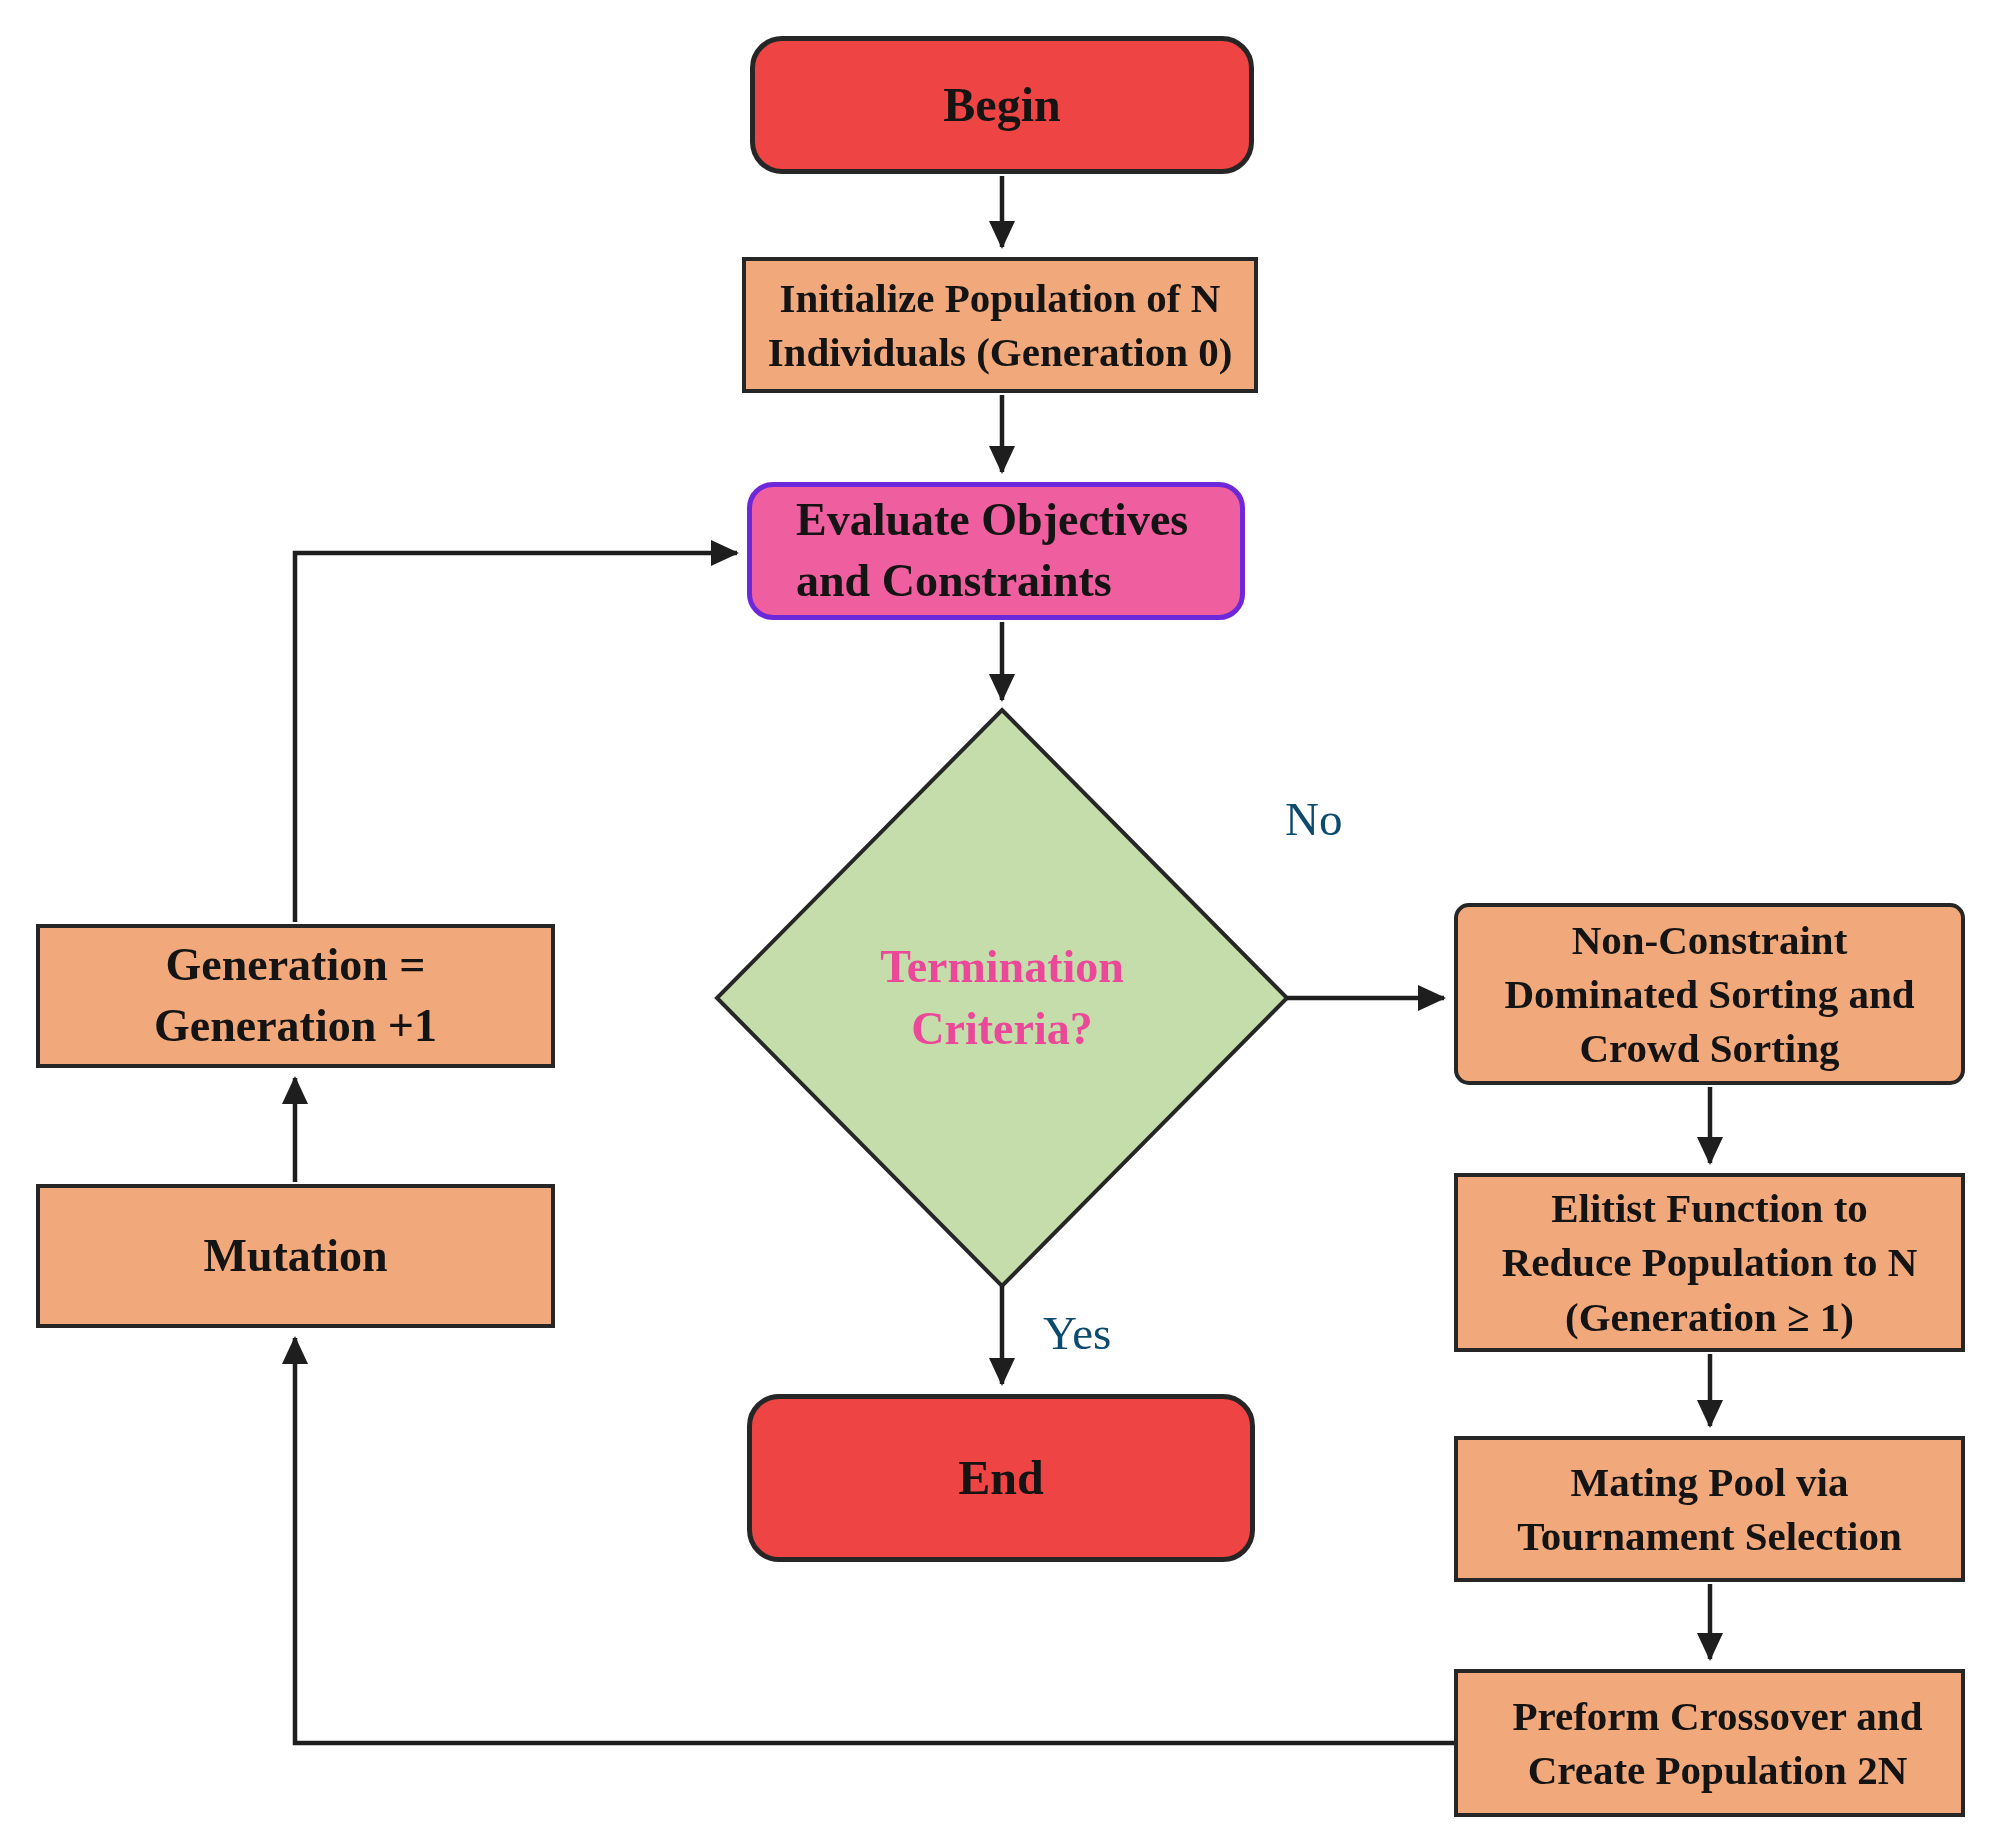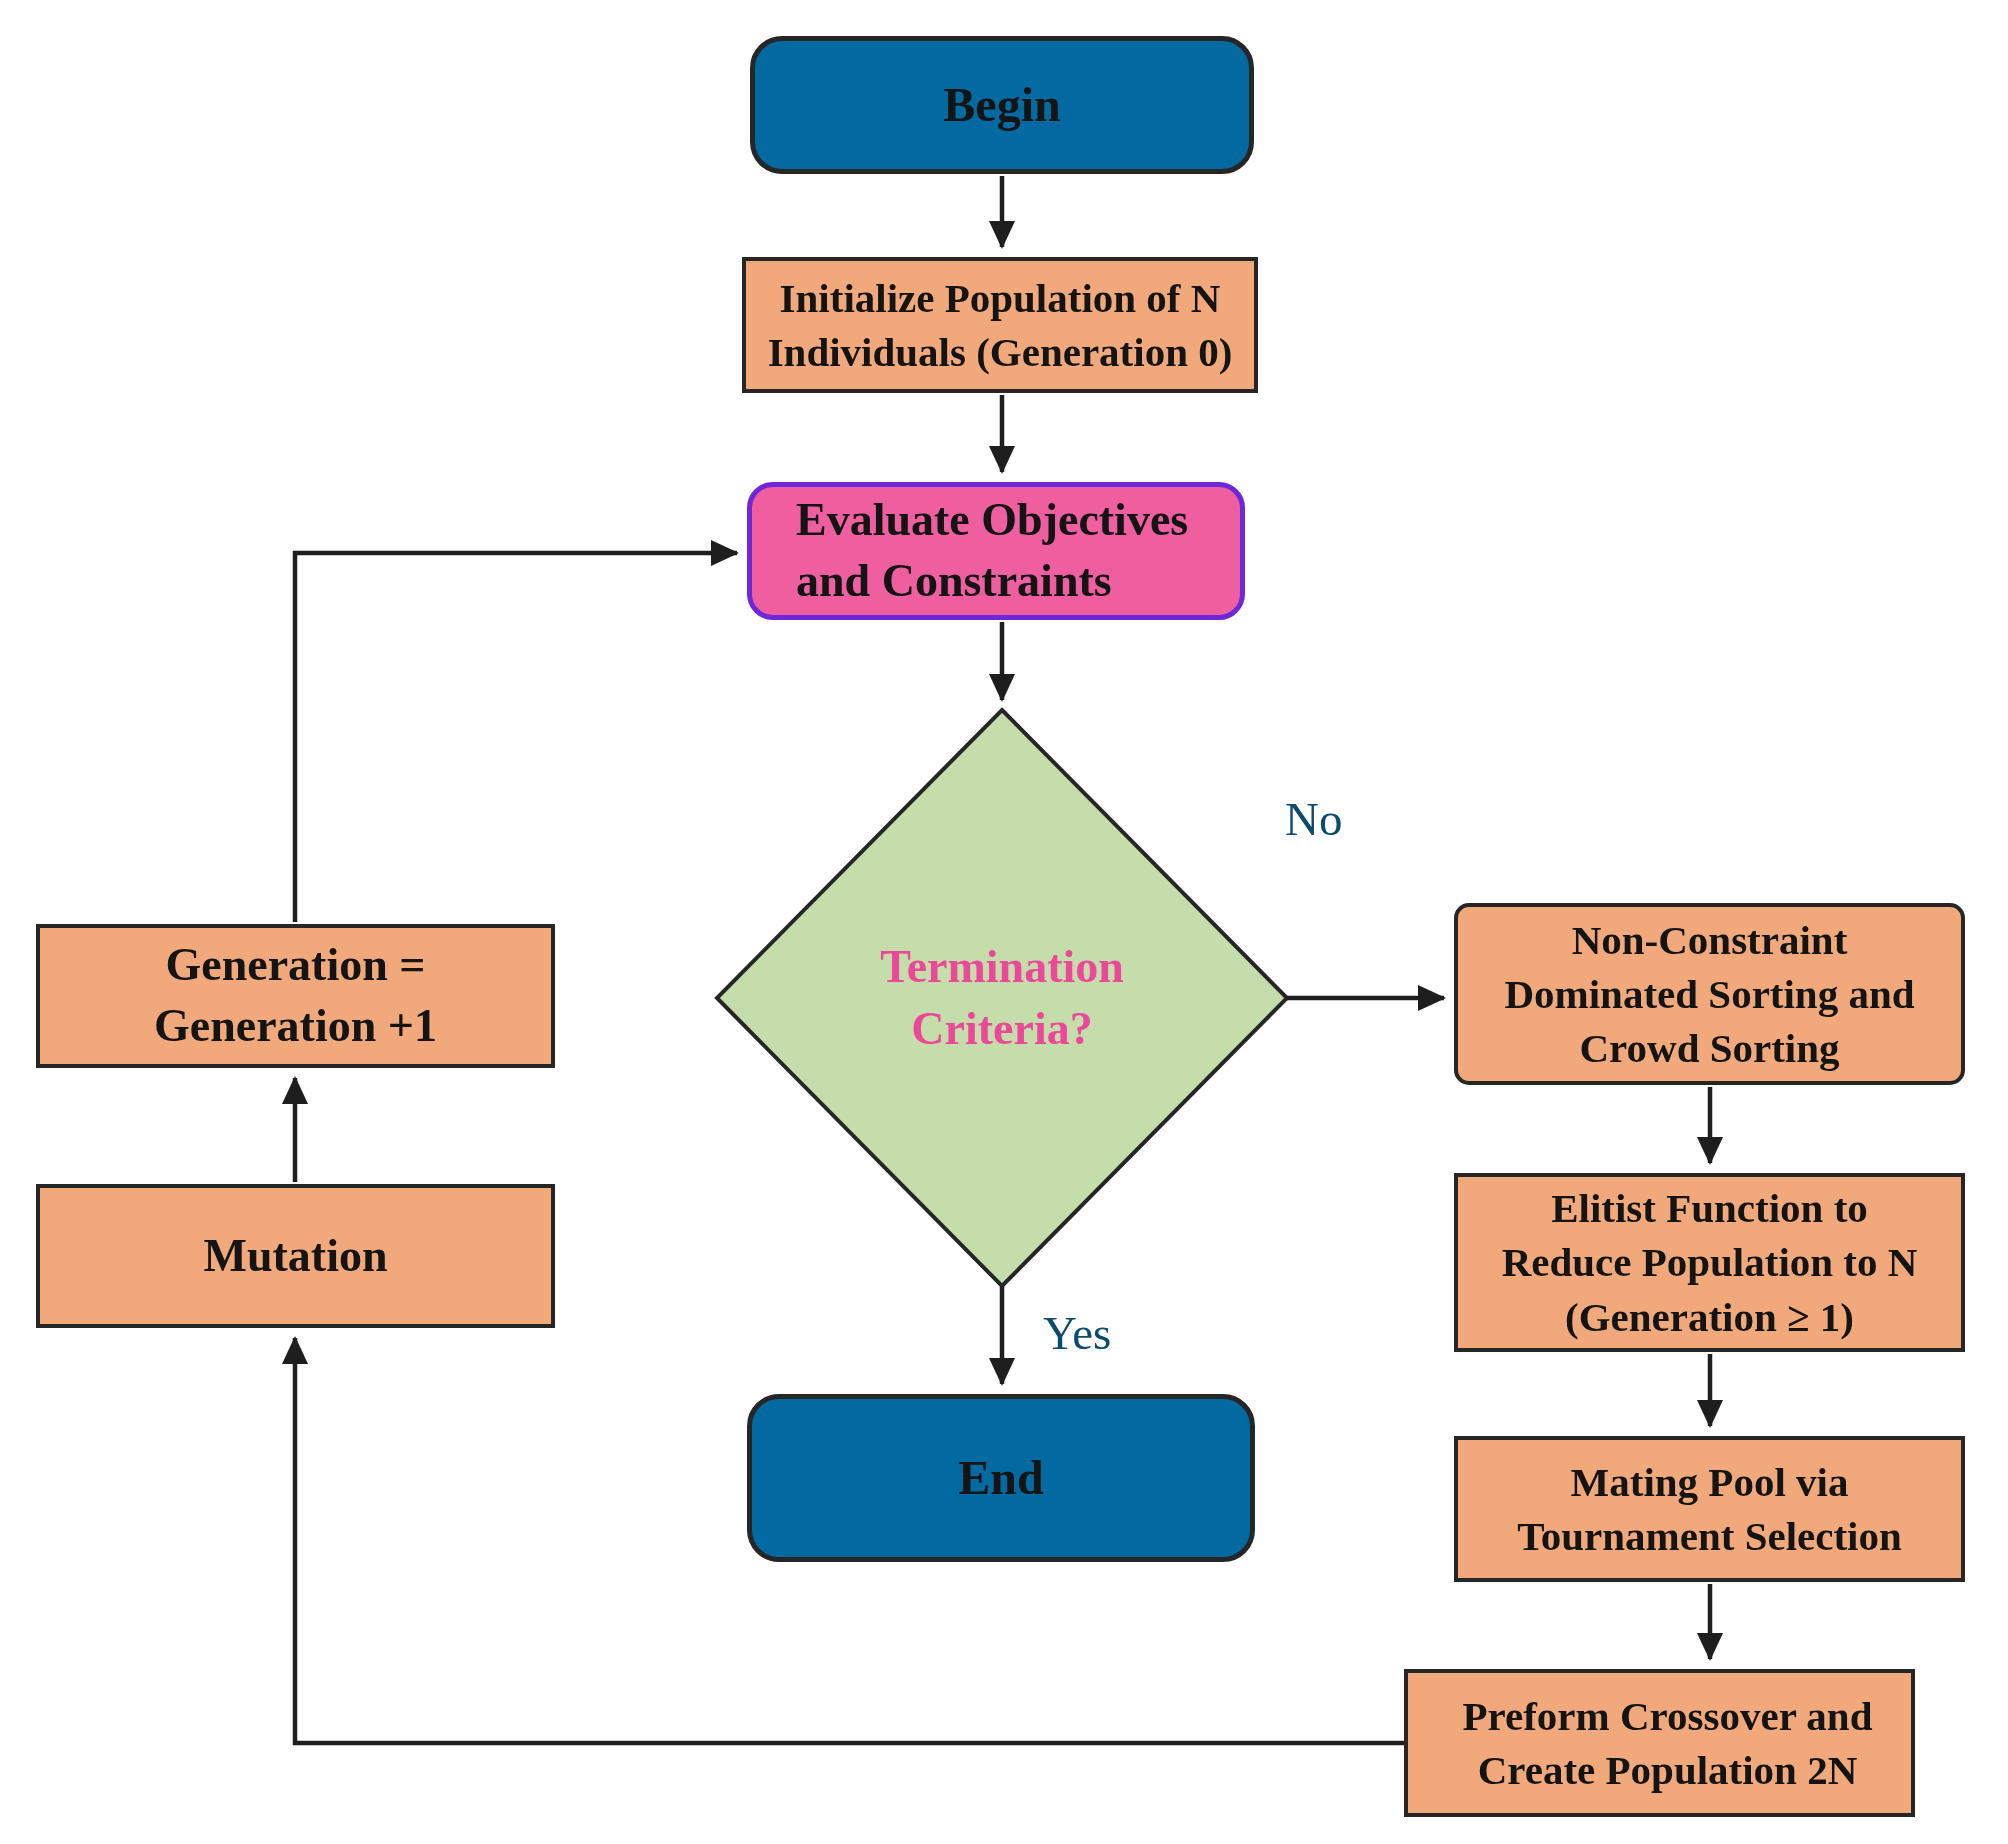--- a/index.html
+++ b/index.html
@@ -15,21 +15,21 @@
     position:absolute;
     box-sizing:border-box;
     display:flex;align-items:center;justify-content:center;
     text-align:center;
     font-weight:bold;
     color:#141414;
     white-space:pre-line;
     line-height:1.32;
   }
   .terminal{
-    background:#0369a1;
+    background:#ef4444;
     border:5px solid #262626;
     border-radius:32px;
     font-size:48px;
   }
   .process{
     background:#F1A97C;
     border:4px solid #262626;
     font-size:41px;
   }
   .process.big{font-size:46px;}
@@ -100,21 +100,21 @@
 Dominated Sorting and
 Crowd Sorting</div>
 
   <div class="node process" style="left:1454px;top:1173px;width:511px;height:179px;">Elitist Function to
 Reduce Population to N
 (Generation ≥ 1)</div>
 
   <div class="node process" style="left:1454px;top:1436px;width:511px;height:146px;">Mating Pool via
 Tournament Selection</div>
 
-  <div class="node process" style="left:1404px;top:1669px;width:511px;height:148px;padding-left:16px;">Preform Crossover and
+  <div class="node process" style="left:1454px;top:1669px;width:511px;height:148px;padding-left:16px;">Preform Crossover and
 Create Population 2N</div>
 
   <div class="node process big" style="left:36px;top:924px;width:519px;height:144px;">Generation =
 Generation +1</div>
 
   <div class="node process big" style="left:36px;top:1184px;width:519px;height:144px;">Mutation</div>
 
   <div class="edge-label" style="left:1285px;top:792px;">No</div>
 
   <div class="edge-label" style="left:1043px;top:1306px;">Yes</div>

